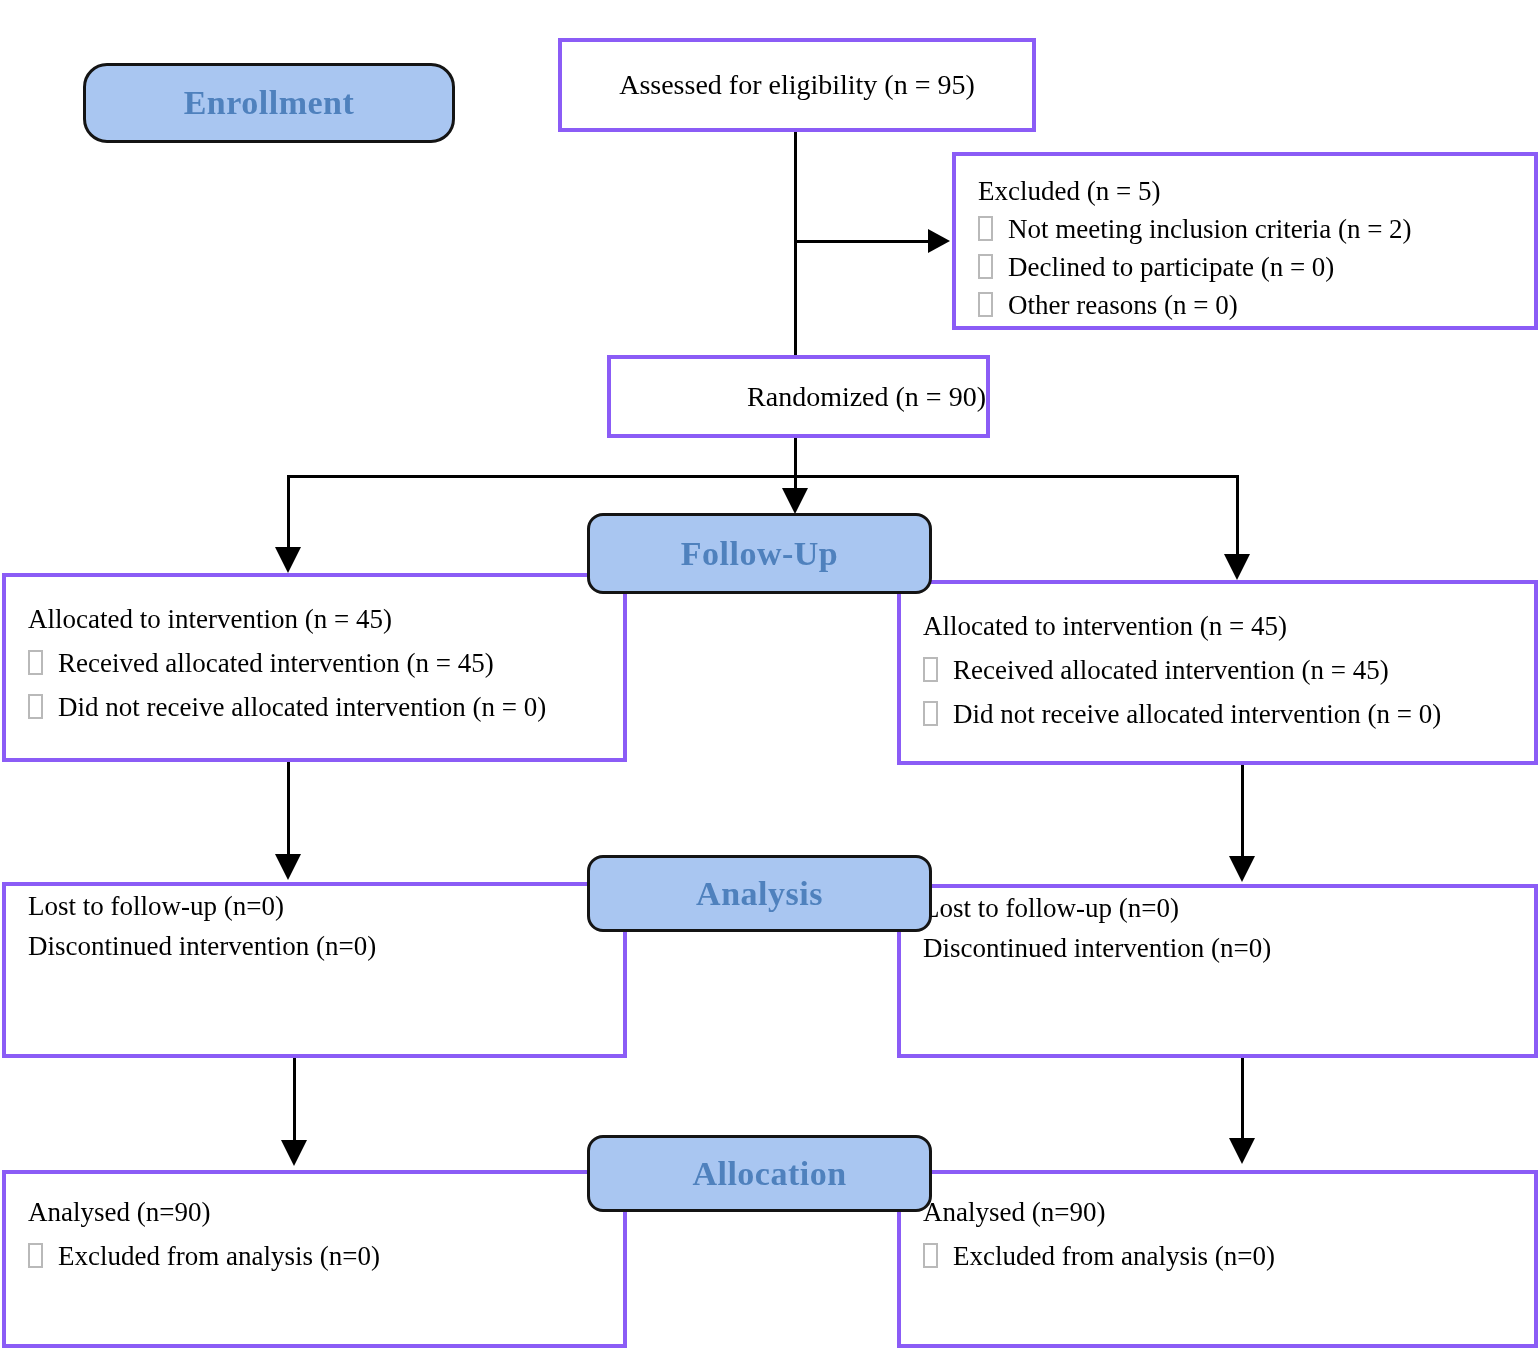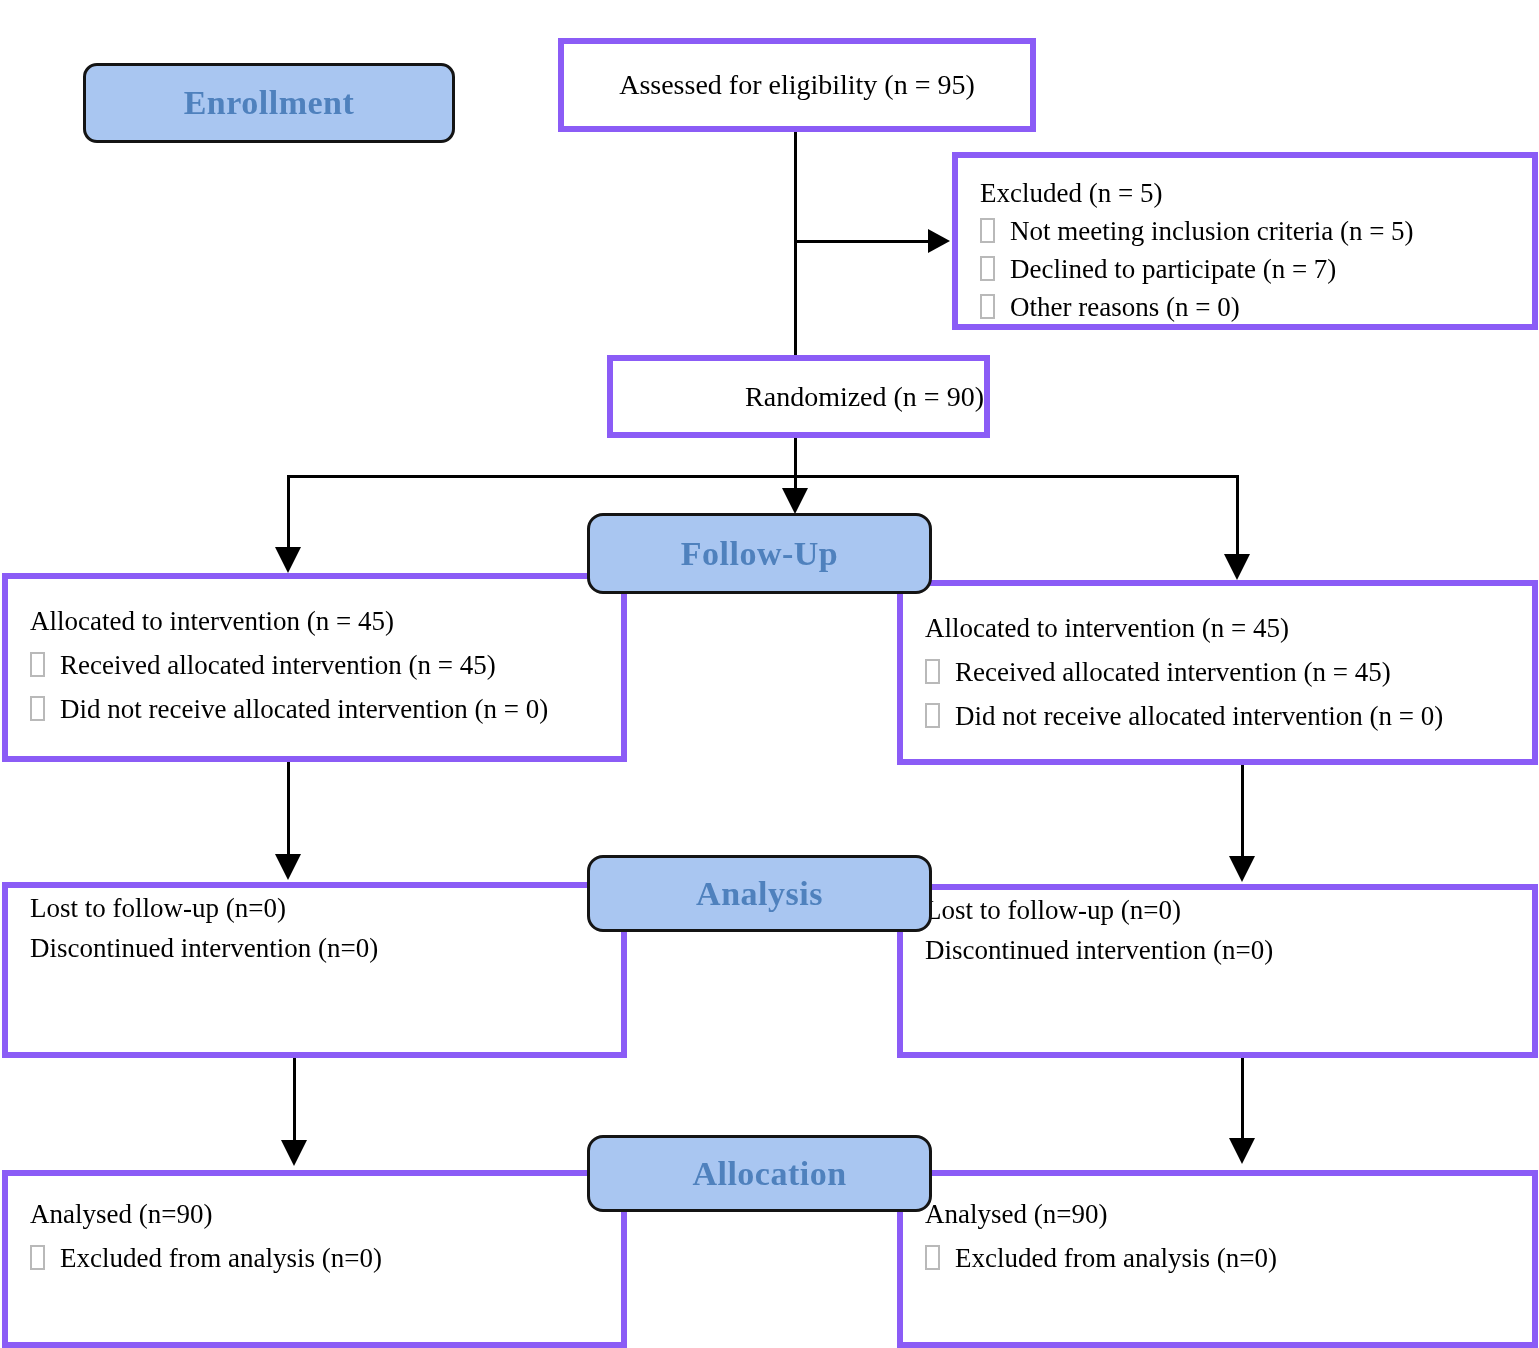--- a/index.html
+++ b/index.html
@@ -4,29 +4,29 @@
 <style>
   html,body{margin:0;padding:0;background:#ffffff;}
   #stage{
     position:relative;width:1539px;height:1348px;overflow:hidden;
     background:#ffffff;
     font-family:"Liberation Serif","DejaVu Serif",serif;
     color:#000;
   }
   .box{
     position:absolute;box-sizing:border-box;background:#fff;
-    border:6px solid #8b5cf6;z-index:2;
+    border:4px solid #8b5cf6;z-index:2;
   }
   .box .inner{padding:16px 10px 0 22px;font-size:27px;line-height:44px;white-space:nowrap;}
   .box.center-text{display:flex;align-items:center;justify-content:center;
     font-size:28px;white-space:nowrap;}
   .stage-label{
     position:absolute;box-sizing:border-box;z-index:6;
     background:var(--label-fill,#a9c6f1);
-    border:3px solid #141414;border-radius:14px;
+    border:3px solid #141414;border-radius:24px;
     display:flex;align-items:center;justify-content:center;
     font-size:34px;font-weight:bold;color:var(--label-text,#4f81bd);
     letter-spacing:0.5px;
   }
   .vline,.hline{position:absolute;background:#000;z-index:1;}
   .arrow-down{
     position:absolute;width:0;height:0;z-index:3;
     border-left:13px solid transparent;border-right:13px solid transparent;
     border-top:26px solid #000;
   }
@@ -56,22 +56,22 @@
 
   <div class="stage-label" style="left:587px;top:1135px;width:345px;height:77px;border-radius:16px;padding-left:20px;">Allocation</div>
 
   <div class="box center-text" style="left:558px;top:38px;width:478px;height:94px;">
     <span>Assessed for eligibility (n = 95)</span>
   </div>
 
   <div class="box tight" style="left:952px;top:152px;width:586px;height:178px;">
     <div class="inner">
       <div>Excluded (n = 5)</div>
-      <div><span class="bullet"></span><span>Not meeting inclusion criteria (n = 5)</span></div>
-      <div><span class="bullet"></span><span>Declined to participate (n = 7)</span></div>
+      <div><span class="bullet"></span><span>Not meeting inclusion criteria (n = 2)</span></div>
+      <div><span class="bullet"></span><span>Declined to participate (n = 0)</span></div>
       <div><span class="bullet"></span><span>Other reasons (n = 0)</span></div>
     </div>
   </div>
 
   <div class="box center-text" style="left:607px;top:355px;width:383px;height:83px;justify-content:flex-end;">
     <span>Randomized (n = 90)</span>
   </div>
 
   <div class="box" style="left:2px;top:573px;width:625px;height:189px;">
     <div class="inner" style="padding-top:20px;">

